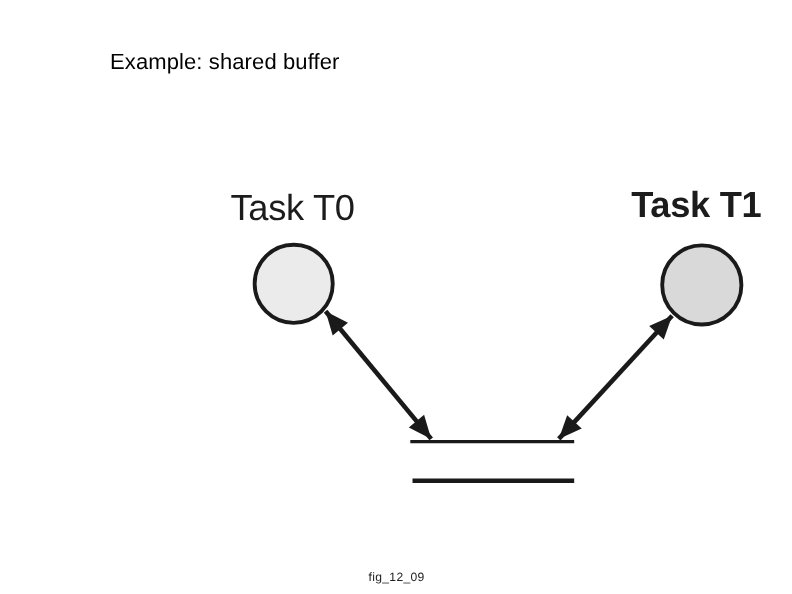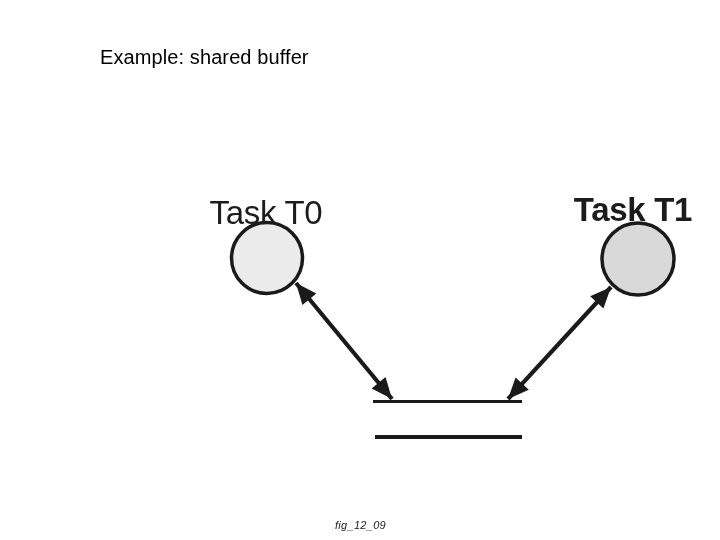--- a/index.html
+++ b/index.html
@@ -28,21 +28,20 @@
     color: #000000;
     letter-spacing: 0.1px;
     white-space: nowrap;
     margin-left: 48px;
   }
   .fig-label {
     position: absolute;
     color: #1c1c1c;
     white-space: nowrap;
     line-height: 1;
-    margin-top: 24px;
   }
   .task-label {
     font-size: 33px;
     letter-spacing: -0.3px;
     transform: translateX(-50%);
   }
   #t0-label { left: 266px; top: 172px; }
   #t1-label { left: 633px; top: 169px; font-weight: bold; }
   #buffer-label {
     left: 458px;
@@ -51,21 +50,20 @@
     letter-spacing: 0.9px;
     transform: translateX(-50%);
   }
   .caption {
     position: absolute;
     left: 335px;
     top: 519px;
     font-size: 11px;
     color: #222222;
     letter-spacing: 0.3px;
-    font-style: italic;
   }
   svg.diagram {
     position: absolute;
     left: 0;
     top: 0;
   }
   .stroke { stroke: #1a1a1a; }
 </style>
 </head>
 <body>

